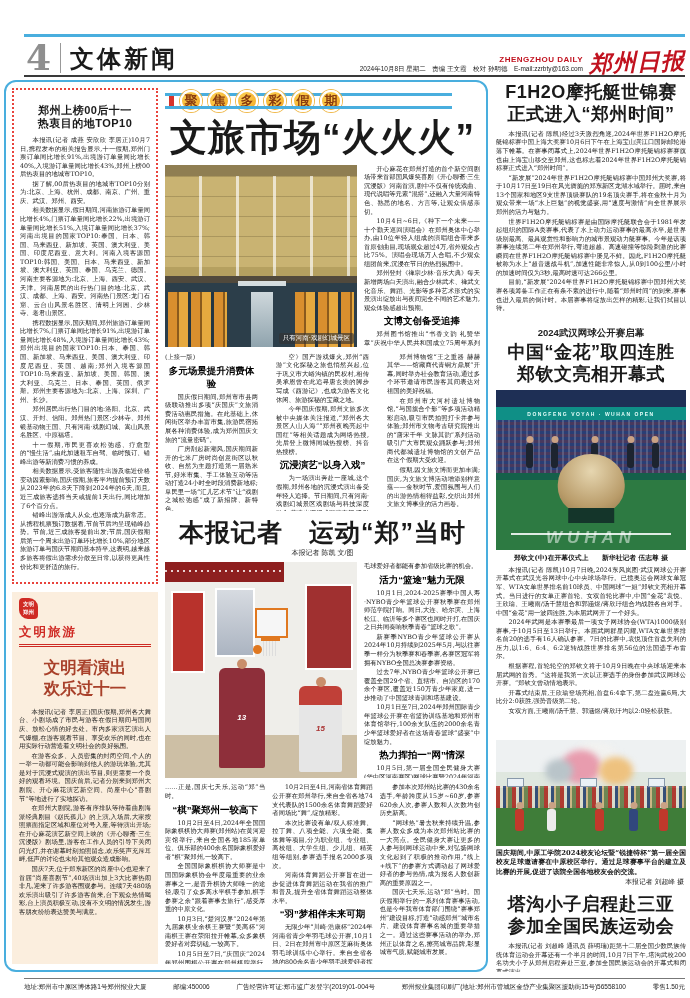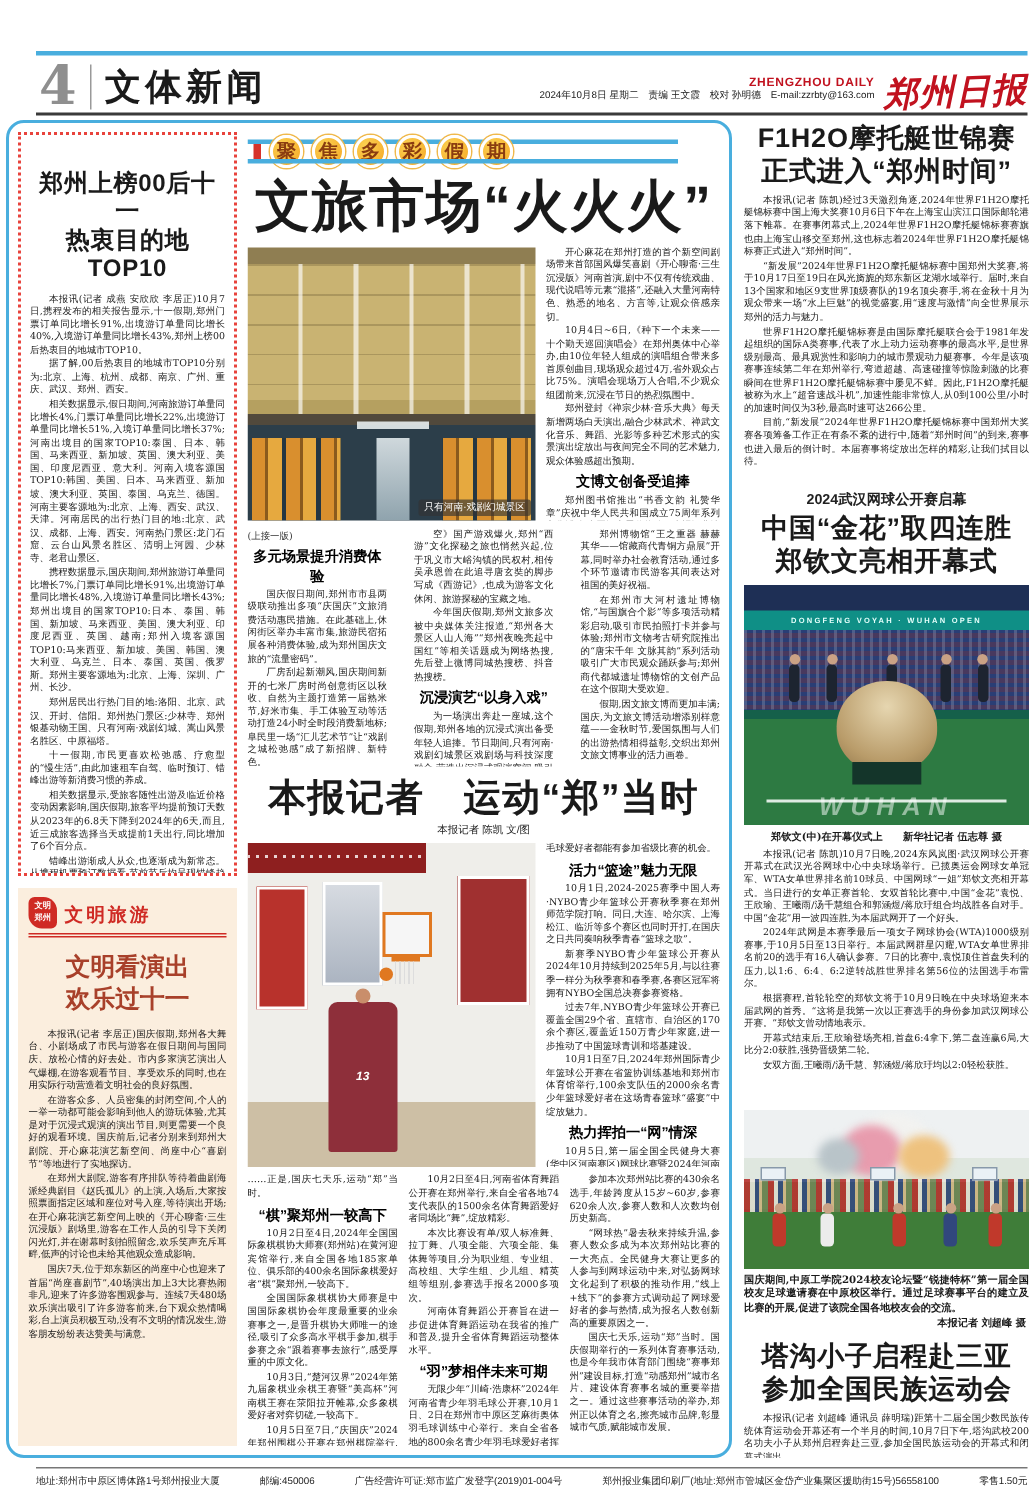--- a/index.html
+++ b/index.html
@@ -4,21 +4,21 @@
 <style>
   html,body{margin:0;padding:0;background:#fff;}
   .page{position:relative;width:690px;height:998px;background:#fff;overflow:hidden;
         font-family:"Liberation Sans",sans-serif;color:#1a1a1a;}
   
   .toprule{position:absolute;top:34px;left:24px;right:5px;height:3px;background:#49aede;}
   .header{position:absolute;top:40px;left:26px;right:5px;height:33px;display:flex;align-items:flex-end;}
   .pagenum{font-family:"DejaVu Serif",serif;font-size:36px;line-height:.85;color:#8f8f8f;font-weight:bold;}
   .pgdiv{width:1px;height:30px;background:#999;margin:0 9px;}
   .section-title{font-size:24px;font-weight:bold;letter-spacing:3px;line-height:1;padding-bottom:2px;}
-  .header-right{margin-left:auto;display:flex;align-items:flex-start;gap:6px;}
+  .header-right{margin-left:auto;display:flex;align-items:flex-end;gap:6px;}
   .hr-text{text-align:right;line-height:1.25;}
   .enname{color:#c1121f;font-weight:bold;font-size:8px;letter-spacing:.5px;}
   .dateline{font-size:6.5px;color:#222;white-space:nowrap;}
   .masthead{color:#c1121f;font-size:23px;font-weight:bold;font-style:italic;
             font-family:"DejaVu Serif",serif;line-height:1;letter-spacing:1px;transform:rotate(-2deg);}
   .headrule{position:absolute;top:75px;left:24px;right:5px;height:2px;background:#3a3a3a;}
   
   .content{position:absolute;top:80px;left:4px;right:4px;bottom:26px;display:flex;gap:8px;}
   .main-box{flex:0 0 484px;box-sizing:border-box;border:2px solid #49aede;border-radius:12px;
             display:flex;gap:7px;padding:6px;overflow:hidden;}
@@ -26,23 +26,23 @@
   .center-col{flex:1;min-width:0;display:flex;flex-direction:column;overflow:hidden;}
   .right-col{flex:1;min-width:0;display:flex;flex-direction:column;overflow:hidden;padding-top:2px;}
   
   .bp{font-family:"DejaVu Serif",serif;font-size:6.3px;line-height:1.36;text-indent:2em;
       text-align:justify;margin:0 0 1px;color:#181818;}
   .noind{text-indent:0;}
   .subhead{font-size:9.5px;font-weight:bold;text-align:center;margin:3px 0 2px;color:#000;}
   .note{font-size:6.3px;color:#333;margin:0 0 1px;font-family:"DejaVu Serif",serif;}
   
   .top10-box{box-sizing:border-box;border:2px dotted #e8433c;padding:6px 6px 2px;height:496px;overflow:hidden;}
-  .top10-head{font-size:16px;line-height:1.18;font-weight:bold;text-align:center;margin:18px 0 6px;letter-spacing:.5px;}
+  .top10-head{font-size:11px;line-height:1.18;font-weight:bold;text-align:center;margin:8px 0 6px;letter-spacing:.5px;}
   .civility-box{margin-top:8px;flex:1;background:#fbeede;padding:6px 7px;overflow:hidden;}
-  .civ-badge{display:flex;align-items:flex-end;gap:5px;border-bottom:3px double #cf2a24;padding-bottom:3px;}
+  .civ-badge{display:flex;align-items:flex-start;gap:5px;border-bottom:3px double #cf2a24;padding-bottom:3px;flex-direction:column;}
   .seal{width:19px;height:21px;background:#cf2a24;border-radius:4px 9px 4px 9px;color:#fff;
         font-size:5.5px;line-height:1.3;display:flex;flex-direction:column;align-items:center;justify-content:center;font-weight:bold;}
   .civ-label{color:#cf2a24;font-weight:bold;font-size:12.5px;letter-spacing:2px;}
   .civ-head{color:#a8402a;font-size:16.5px;font-weight:bold;text-align:center;line-height:1.3;margin:10px 0 8px;}
   
   .focus-badge{position:relative;height:26px;margin:0 28px 3px 0;}
   .focus-badge::before,.focus-badge::after{content:"";position:absolute;left:0;right:0;height:3px;background:#49aede;}
   .focus-badge::before{top:5px;} .focus-badge::after{bottom:5px;}
   .badge-row{position:absolute;inset:0;display:flex;gap:6px;align-items:center;padding-left:4px;}
   .badge-tick{width:5px;height:11px;background:#d6332b;}
@@ -116,21 +116,21 @@
   .plac{position:absolute;top:36%;width:17px;height:9px;background:#eaf1f6;border:1px solid #8899aa;box-sizing:border-box;}
   
   .art-head{font-size:18px;font-weight:900;text-align:center;line-height:1.22;letter-spacing:.5px;margin:0 0 4px;}
   .kicker{font-size:9.5px;text-align:center;margin:5px 0 2px;font-weight:bold;color:#222;}
   .f1-body{height:192px;overflow:hidden;}
   .tennis-photo{height:160px;flex:none;}
   .photo-caption{font-size:6.8px;font-weight:bold;text-align:center;margin:3px 0 3px;font-family:"DejaVu Serif",serif;}
   .tennis-body{height:172px;overflow:hidden;}
   .smoke-photo{height:106px;flex:none;margin-top:2px;}
   .cap-block{font-size:6.8px;font-weight:bold;line-height:1.4;margin:3px 0 0;text-align:justify;font-family:"DejaVu Serif",serif;}
-  .cap-credit{font-size:6.8px;font-weight:bold;text-align:right;margin:0 2px 2px 0;font-family:"DejaVu Serif",serif;}
+  .cap-credit{font-size:6.8px;font-weight:normal;text-align:right;margin:0 2px 2px 0;font-family:"DejaVu Serif",serif;}
   .tagou-head{margin:5px 0 4px;}
   .tagou-body{flex:1;overflow:hidden;}
   
   .footer{position:absolute;left:24px;right:5px;bottom:6px;border-top:1px solid #777;padding-top:4px;
           display:flex;justify-content:space-between;gap:8px;font-size:6.5px;color:#222;white-space:nowrap;overflow:hidden;}
 </style>
 </head>
 <body>
 
 <div class="page">
@@ -270,20 +270,21 @@
           <div class="photo-col photo ph-bball">
             <div class="banner"></div>
             <div class="p1"></div>
             <div class="p2"></div>
             <div class="p3"></div>
             <div class="backboard"></div>
             <div class="rim"></div>
             <div class="net"></div>
             <div class="ball"></div>
             <div class="player pl1">13</div>
+            <div class="player pl2">15</div>
           </div>
           <div class="ccol">
             <p class="bp noind">毛球爱好者都能有参加省级比赛的机会。</p>
             <div class="subhead">活力“篮途”魅力无限</div>
             <div>
                 <p class="bp">10月1日,2024-2025赛季中国人寿·NYBO青少年篮球公开赛秋季赛在郑州师范学院打响。同日,大连、哈尔滨、上海松江、临沂等多个赛区也同时开打,在国庆之日共同奏响秋季青春“篮球之歌”。</p>
                 <p class="bp">新赛季NYBO青少年篮球公开赛从2024年10月持续到2025年5月,与以往赛季一样分为秋季赛和春季赛,各赛区冠军将拥有NYBO全国总决赛参赛资格。</p>
                 <p class="bp">过去7年,NYBO青少年篮球公开赛已覆盖全国29个省、直辖市、自治区的170余个赛区,覆盖近150万青少年家庭,进一步推动了中国篮球青训和塔基建设。</p>
                 <p class="bp">10月1日至7日,2024年郑州国际青少年篮球公开赛在省篮协训练基地和郑州市体育馆举行,100余支队伍的2000余名青少年篮球爱好者在这场青春篮球“盛宴”中绽放魅力。</p>
               </div>

